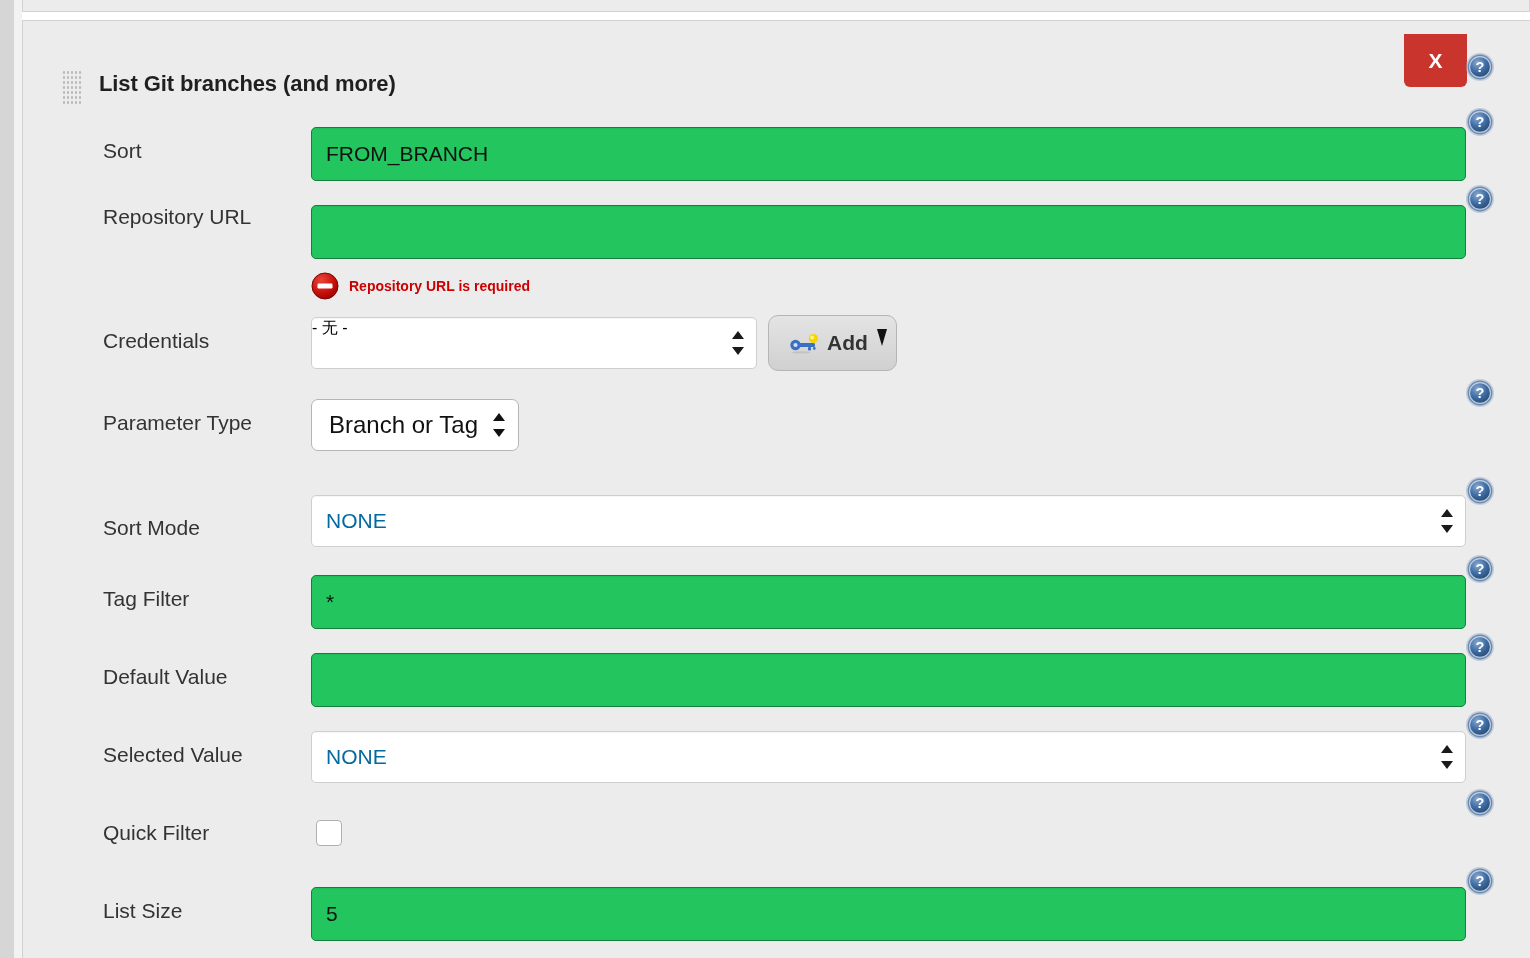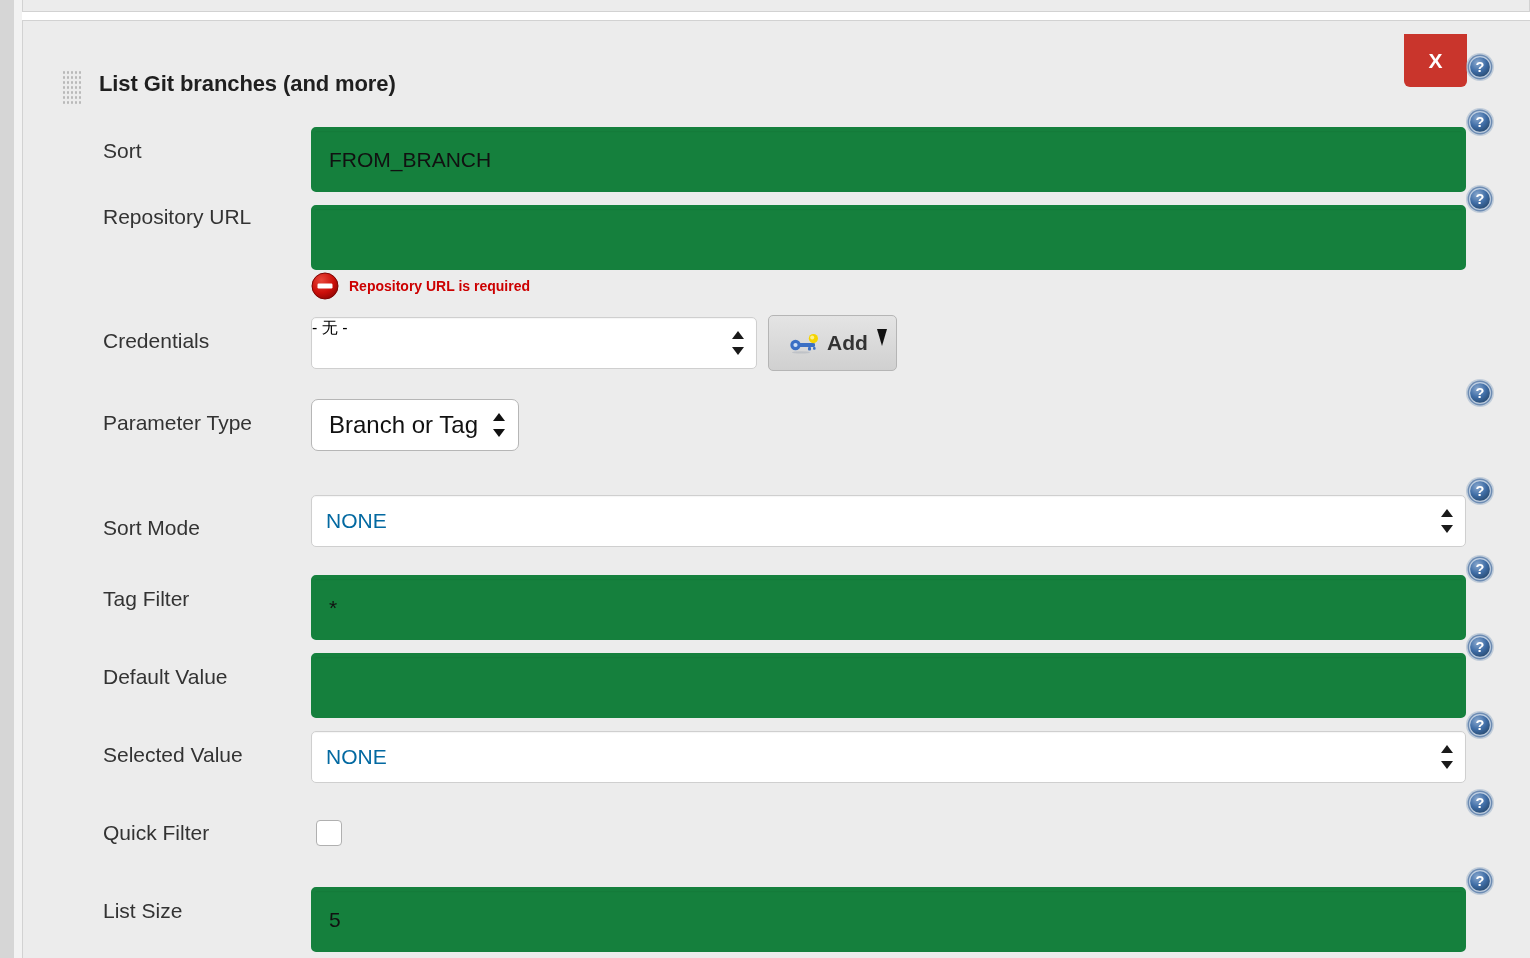--- a/index.html
+++ b/index.html
@@ -103,23 +103,23 @@
     left: 80px;
     font-size: 21px;
     color: #333333;
     white-space: nowrap;
   }
 
   .txt-input {
     position: absolute;
     left: 288px;
     width: 1155px;
-    height: 65px;
-    background: #15803d;
-    border: 4px solid #15803d;
+    height: 54px;
+    background: #22c55e;
+    border: 1px solid #15803d;
     border-radius: 5px;
     box-shadow: inset 0 1px 1px rgba(0,0,0,0.04);
     font-family: "Liberation Sans", sans-serif;
     font-size: 21px;
     color: #111111;
     padding: 0 14px;
     outline: none;
   }
 
   
@@ -169,21 +169,21 @@
     cursor: pointer;
   }
 
   
   .add-btn {
     position: absolute;
     left: 745px; top: 294px;
     width: 129px; height: 56px;
     background: linear-gradient(180deg, #e4e4e4 0%, #d0d0d0 100%);
     border: 1px solid #b5b5b5;
-    border-radius: 5px;
+    border-radius: 10px;
     cursor: pointer;
     padding: 16px;
   }
   .add-btn .key-icon {
     position: absolute; left: 20px; top: 50%;
     transform: translateY(-50%);
     width: 30px; height: 22px;
   }
   .add-btn .add-label {
     position: absolute; left: 58px; top: 0;

